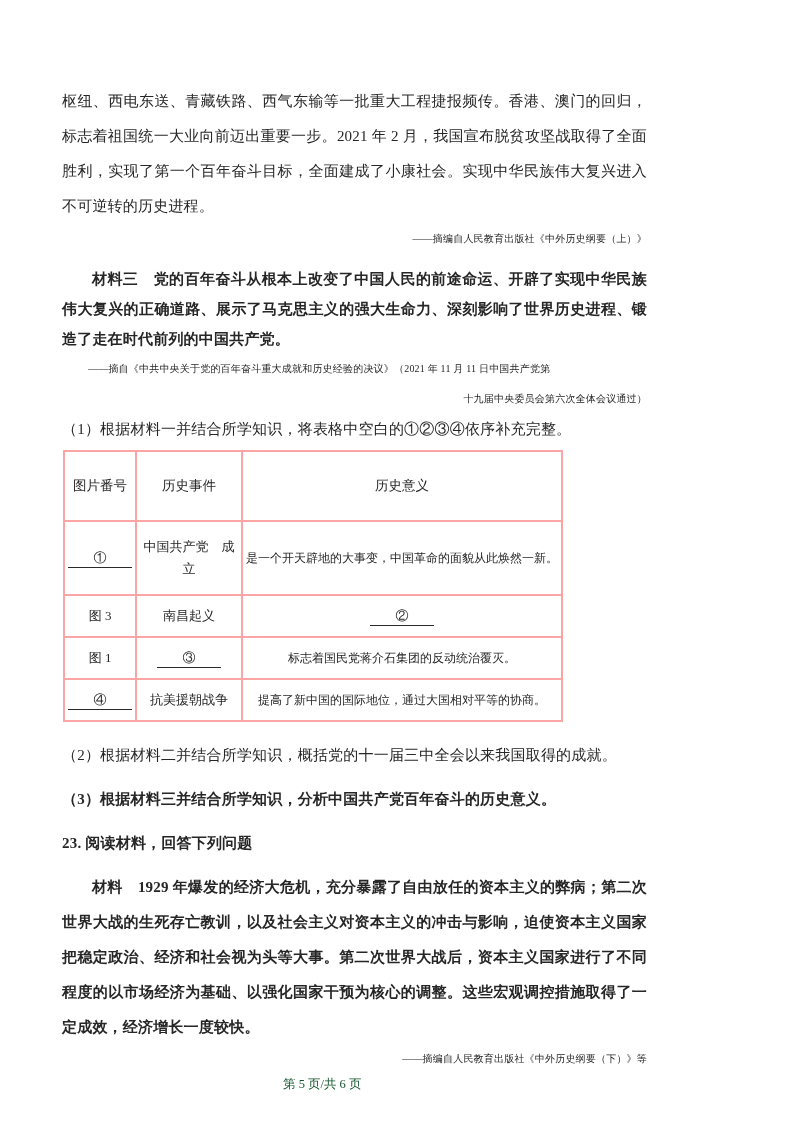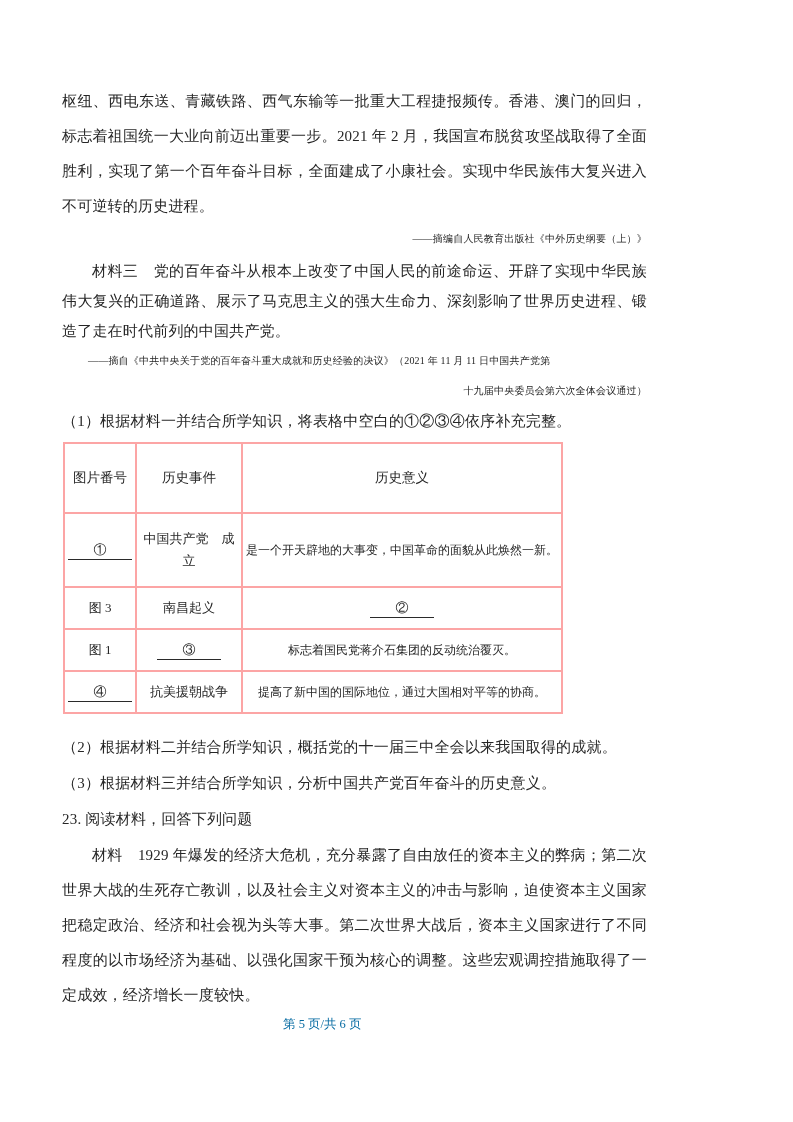--- a/index.html
+++ b/index.html
@@ -19,21 +19,21 @@
     font-size:15px;line-height:35px;text-align:justify;
     letter-spacing:0.2px;
   }
   .tight{line-height:30px;}
   .indent{text-indent:2em;}
   .right{text-align:right;}
   .source{font-size:10px;line-height:30px;letter-spacing:0.2px;}
   .src-hang{padding-left:26px;}
   .question{font-size:15px;line-height:30px;letter-spacing:0.2px;}
   .q-wide{line-height:34px;}
-  .mt2{margin-top:2px;}
+  .mt2{margin-top:10px;font-weight:bold;}
   .mt4{margin-top:0;}
   .mt16{margin-top:16px;}
   
   table.qtable{
     border-collapse:collapse;
     margin:6px 0 0 1px;
     table-layout:fixed;
   }
   .qtable col.c1{width:60px;}
   .qtable col.c2{width:106px;}
@@ -56,21 +56,21 @@
     display:inline-block;
     min-width:56px;
     border-bottom:1px solid #2a2a2a;
     text-align:center;
     line-height:17px;
     padding:0 4px 1px 4px;
   }
   
   .doc-footer{
     font-size:12.5px;line-height:18px;
-    padding-left:221px;margin-top:2px;color:#0369a1;
+    padding-left:221px;margin-top:2px;color:#14532d;
   }
 </style>
 </head>
 <body>
 
 <div class="page">
 
   <p class="body-text">枢纽、西电东送、青藏铁路、西气东输等一批重大工程捷报频传。香港、澳门的回归，标志着祖国统一大业向前迈出重要一步。2021 年 2 月，我国宣布脱贫攻坚战取得了全面胜利，实现了第一个百年奋斗目标，全面建成了小康社会。实现中华民族伟大复兴进入不可逆转的历史进程。</p>
 
   <p class="source right">——摘编自人民教育出版社《中外历史纲要（上）》</p>
@@ -122,16 +122,17 @@
 
   <p class="question q-wide mt16">（2）根据材料二并结合所学知识，概括党的十一届三中全会以来我国取得的成就。</p>
 
   <p class="question q-wide mt2">（3）根据材料三并结合所学知识，分析中国共产党百年奋斗的历史意义。</p>
 
   <p class="question q-wide mt2">23. 阅读材料，回答下列问题</p>
 
   <p class="body-text indent mt2">材料　1929 年爆发的经济大危机，充分暴露了自由放任的资本主义的弊病；第二次世界大战的生死存亡教训，以及社会主义对资本主义的冲击与影响，迫使资本主义国家把稳定政治、经济和社会视为头等大事。第二次世界大战后，资本主义国家进行了不同程度的以市场经济为基础、以强化国家干预为核心的调整。这些宏观调控措施取得了一定成效，经济增长一度较快。</p>
 
 
+  <p class="source right" style="line-height:28px">——摘编自人民教育出版社《中外历史纲要（下）》等</p>
 
   <p class="doc-footer">第 5 页/共 6 页</p>
 
 </div>
 
 </body></html>

